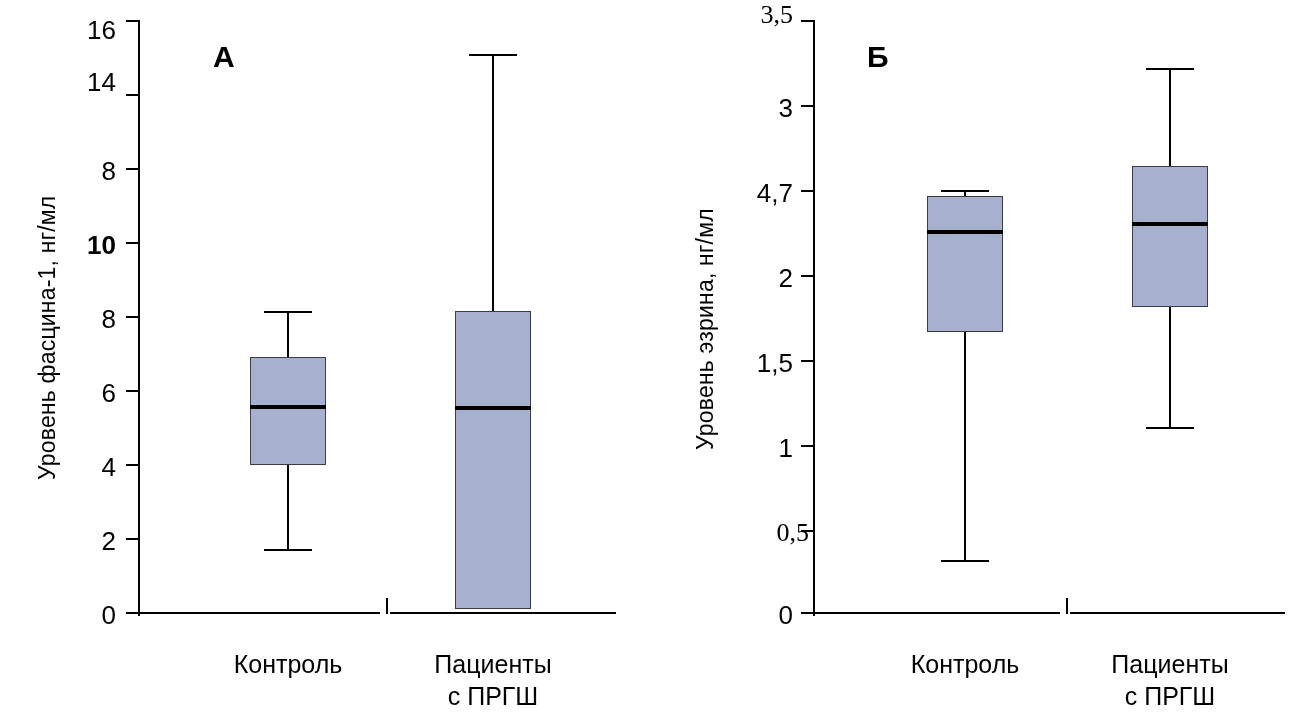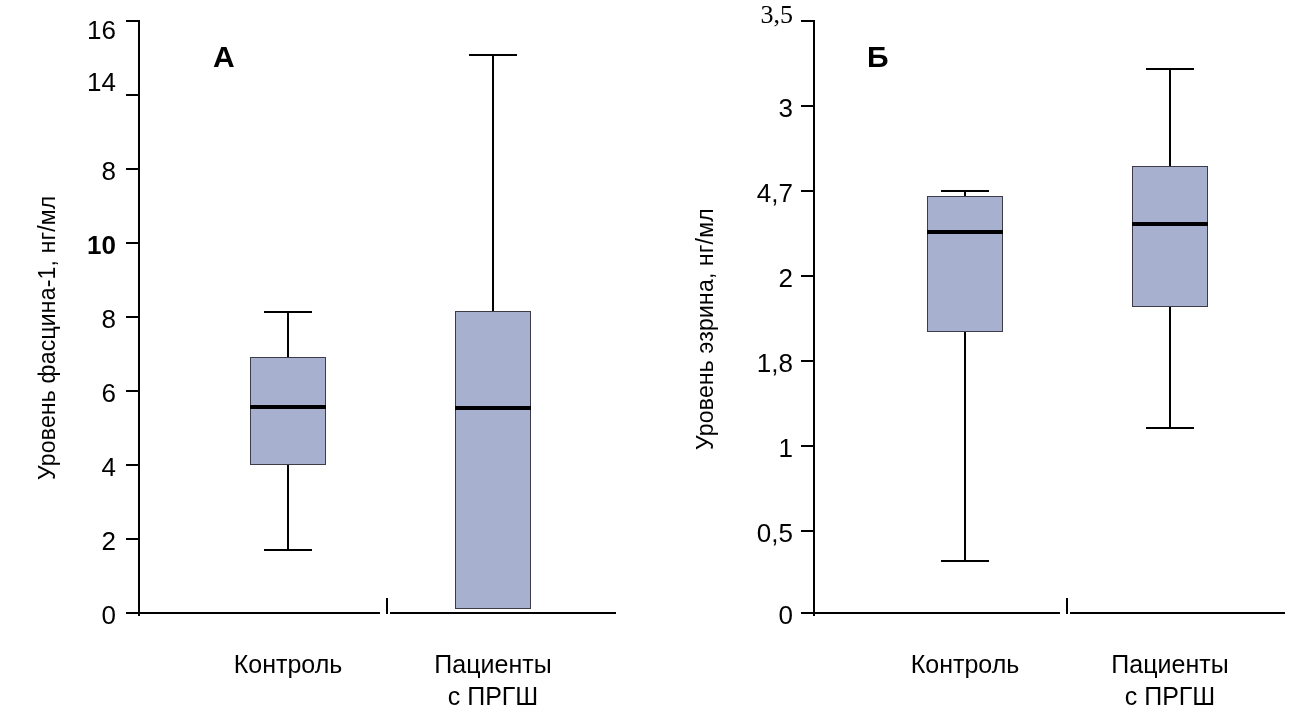--- a/index.html
+++ b/index.html
@@ -144,23 +144,23 @@
   <div class="panel" id="panel-b">
 
     <div class="ylabel" style="left: 47px; top: 450px; transform: rotate(-90deg);">Уровень эзрина, нг/мл</div>
 
     <div class="panel-letter" style="left: 222px; top: 40px;">Б</div>
 
     <div class="tick-label" style="left: 62px; top: 0;   width: 86px; font-family: Liberation Serif, serif;">3,5</div>
     <div class="tick-label" style="left: 62px; top: 93px;  width: 86px;">3</div>
     <div class="tick-label" style="left: 62px; top: 178px; width: 86px;">4,7</div>
     <div class="tick-label" style="left: 62px; top: 263px; width: 86px;">2</div>
-    <div class="tick-label" style="left: 62px; top: 348px; width: 86px;">1,8</div>
+    <div class="tick-label" style="left: 62px; top: 348px; width: 86px;">1,5</div>
     <div class="tick-label" style="left: 62px; top: 433px; width: 86px;">1</div>
-    <div class="tick-label" style="left: 62px; top: 518px; width: 86px;">0,5</div>
+    <div class="tick-label" style="left: 78px; top: 518px; width: 86px; font-family: Liberation Serif, serif;">0,5</div>
     <div class="tick-label" style="left: 62px; top: 600px; width: 86px;">0</div>
 
     <div class="axis-line" style="left: 168px; top: 20px; width: 2px; height: 596px;"></div>
 
     <div class="tick-mark" style="left: 156px; top: 20px;  width: 12px;"></div>
     <div class="tick-mark" style="left: 156px; top: 105px; width: 12px;"></div>
     <div class="tick-mark" style="left: 156px; top: 190px; width: 12px;"></div>
     <div class="tick-mark" style="left: 156px; top: 275px; width: 12px;"></div>
     <div class="tick-mark" style="left: 156px; top: 360px; width: 12px;"></div>
     <div class="tick-mark" style="left: 156px; top: 445px; width: 12px;"></div>

